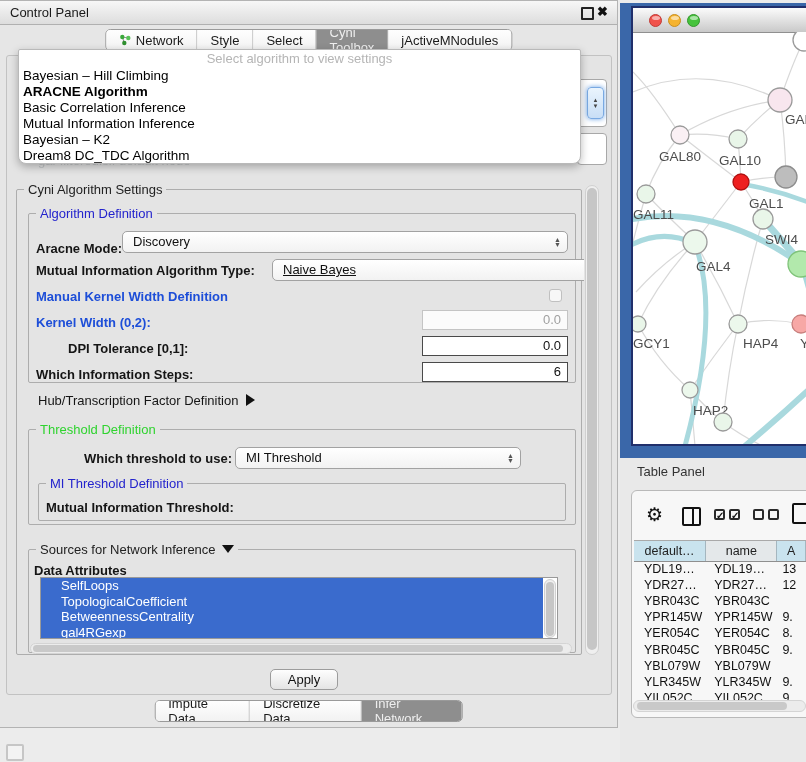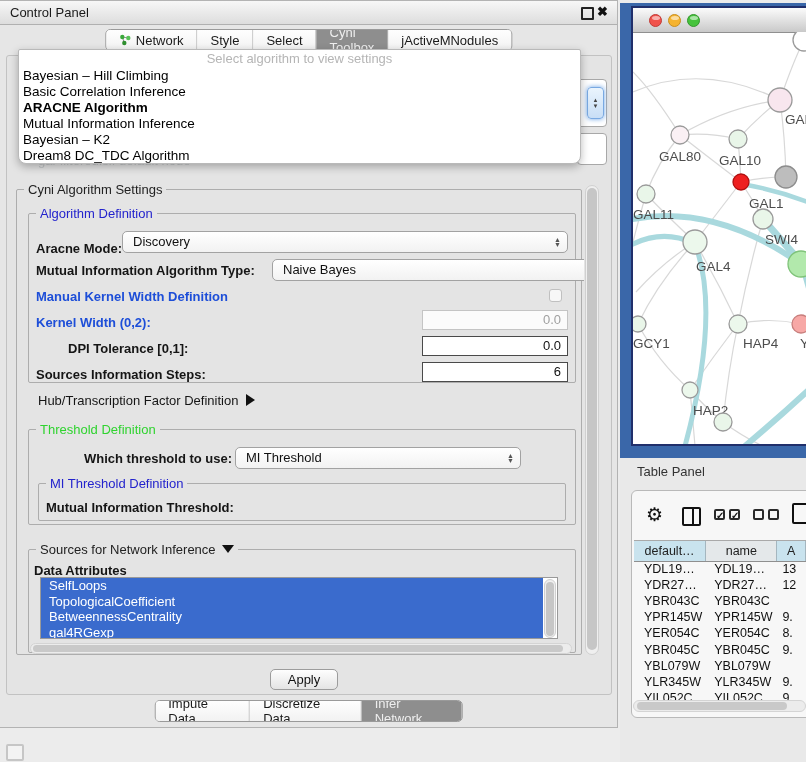--- a/index.html
+++ b/index.html
@@ -55,21 +55,21 @@
     padding-right:6px;line-height:18px;box-sizing:border-box;border:1px solid #4a4a4a;}
   .field.dis{background:#fbfbfb;border:1px solid #c4c4c4;color:#a0a0a0;}
   .checkbox{position:absolute;width:13px;height:13px;border:1px solid #c0c0c0;border-radius:3px;
     background:#f7f7f7;box-sizing:border-box;}
   .arrow-right{display:inline-block;width:0;height:0;border-top:6px solid transparent;
     border-bottom:6px solid transparent;border-left:9px solid #111;margin-left:8px;vertical-align:-1px;}
   .arrow-down{display:inline-block;width:0;height:0;border-left:6px solid transparent;
     border-right:6px solid transparent;border-top:8px solid #111;margin-left:6px;vertical-align:1px;}
   .attr-list{position:absolute;background:#fff;border:1px solid #999;box-sizing:border-box;overflow:hidden;}
   .attr-item{height:15.5px;line-height:15.5px;background:#3a6bcd;color:#fff;font-size:13px;
-    padding-left:8px;margin-right:14px;white-space:nowrap;}
+    padding-left:20px;margin-right:14px;white-space:nowrap;}
   .vscroll{position:absolute;background:#efefef;border:1px solid #d0d0d0;border-radius:7px;box-sizing:border-box;}
   .vscroll .thumb{position:absolute;left:1px;right:1px;background:#c6c6c6;border-radius:6px;}
   .hscroll{position:absolute;background:#ececec;border:1px solid #d4d4d4;border-radius:6px;box-sizing:border-box;}
   .hscroll .thumb{position:absolute;top:1px;bottom:1px;background:#c9c9c9;border-radius:5px;}
   .apply-btn{left:270px;top:668px;width:68px;height:21px;border:1px solid #9c9c9c;border-radius:5px;
     background:linear-gradient(#fefefe,#e4e4e4);font-size:13px;text-align:center;line-height:19px;color:#111;box-sizing:border-box;}
   .corner-icon{left:6px;top:744px;width:14px;height:13px;border:2px solid #c6c6c6;border-radius:2px;background:#f3f3f3;}
   
   .desktop{left:620px;top:3px;width:186px;height:456px;background:#3a67a9;}
   .net-window{left:631px;top:6px;width:181px;height:440px;border:2px solid #202f6b;background:#fff;box-sizing:border-box;}
@@ -142,57 +142,57 @@
     <div class="abs frag" style="left:577px;top:78px;width:30px;height:48px;">
       <span class="frag-spinner">▲<br>▼</span>
     </div>
     <div class="abs frag" style="left:577px;top:132px;width:30px;height:32px;"></div>
     <span class="abs ghost-text">gal-filtered.sif default node</span>
 
     <div class="abs popup">
       <div class="popup-placeholder">Select algorithm to view settings</div>
       <div id="popup-list">
           <div class="popup-item">Bayesian – Hill Climbing</div>
+          <div class="popup-item sel">ARACNE Algorithm</div>
           <div class="popup-item">Basic Correlation Inference</div>
-          <div class="popup-item sel">ARACNE Algorithm</div>
           <div class="popup-item">Mutual Information Inference</div>
           <div class="popup-item">Bayesian – K2</div>
           <div class="popup-item">Dream8 DC_TDC Algorithm</div>
         </div>
     </div>
 
     <div class="abs scrollpane">
       <div class="groupbox" style="left:2px;top:10px;width:566px;height:466px;"></div>
       <span class="grouptitle t-dark" style="left:10px;top:3px;">Cyni Algorithm Settings</span>
 
       <div class="groupbox" style="left:14px;top:34px;width:548px;height:170px;"></div>
       <span class="grouptitle t-blue" style="left:22px;top:27px;">Algorithm Definition</span>
 
       <span class="lbl" style="left:22px;top:62px;">Aracne Mode:</span>
       <div class="combo" style="left:108px;top:52px;width:446px;height:22px;">
         <span>Discovery</span>
         <span class="spin">▲<br>▼</span>
       </div>
 
       <span class="lbl" style="left:22px;top:84px;">Mutual Information Algorithm Type:</span>
-      <div class="combo" style="left:258px;top:80px;width:345px;height:22px;">
+      <div class="combo" style="left:258px;top:80px;width:345px;height:22px;text-decoration:underline;">
         <span>Naive Bayes</span>
         <span class="spin">▲<br>▼</span>
       </div>
 
       <span class="lbl dis" style="left:22px;top:110px;">Manual Kernel Width Definition</span>
       <span class="checkbox" style="left:535px;top:110px;"></span>
 
       <span class="lbl dis" style="left:22px;top:136px;">Kernel Width (0,2):</span>
       <div class="field dis" style="left:408px;top:131px;width:146px;height:20px;">0.0</div>
 
       <span class="lbl" style="left:22px;top:162px;margin-left:32px;">DPI Tolerance [0,1]:</span>
       <div class="field" style="left:408px;top:157px;width:146px;height:20px;">0.0</div>
 
-      <span class="lbl" style="left:22px;top:188px;">Sources Information Steps:</span>
+      <span class="lbl" style="left:22px;top:188px;">Which Information Steps:</span>
       <div class="field" style="left:408px;top:183px;width:146px;height:20px;">6</div>
 
       <span class="lbl" style="left:24px;top:214px;font-weight:normal;"><span>Hub/Transcription Factor Definition</span><span class="arrow-right"></span></span>
 
       <div class="groupbox" style="left:14px;top:250px;width:548px;height:96px;"></div>
       <span class="grouptitle t-green" style="left:22px;top:243px;">Threshold Definition</span>
 
       <span class="lbl" style="left:70px;top:272px;">Which threshold to use:</span>
       <div class="combo" style="left:221px;top:268px;width:286px;height:22px;">
         <span>MI Threshold</span>

